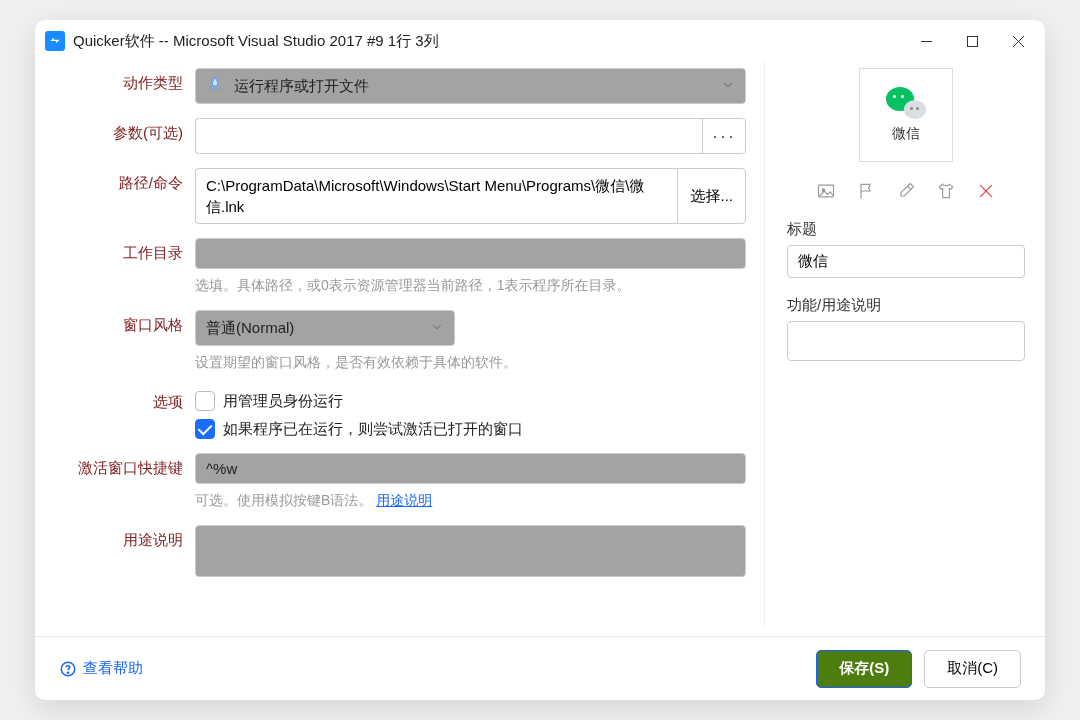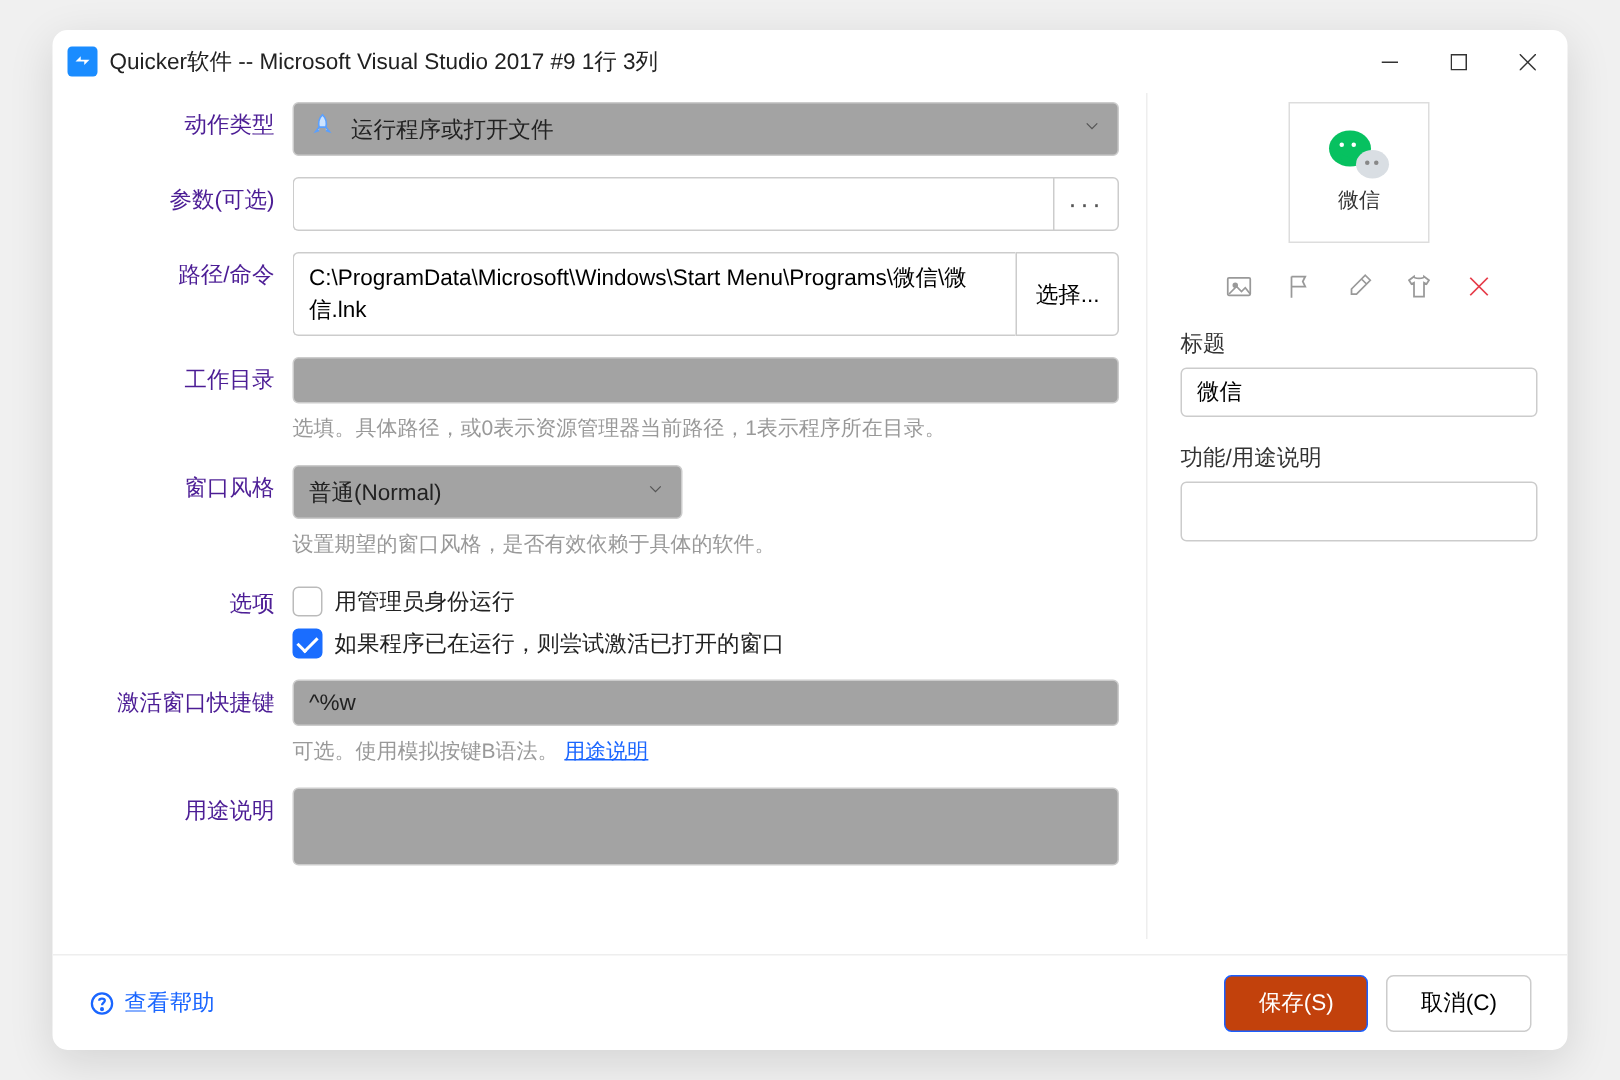--- a/index.html
+++ b/index.html
@@ -62,21 +62,21 @@
 .form-row {
   display: flex;
   margin-top: 14px;
 }
 .form-row:first-child { margin-top: 6px; }
 .flabel {
   width: 140px;
   text-align: right;
   padding-right: 12px;
   padding-top: 6px;
-  color: #4c1d95;
+  color: #7f1d1d;
   font-size: 15px;
 }
 .fcontrol { flex: 1; }
 
 .input, .select, .textarea {
   width: 100%;
   border: 1px solid #ccc;
   border-radius: 4px;
   padding: 6px 10px;
   font-size: 15px;
@@ -261,23 +261,24 @@
   height: 38px;
   padding: 0 22px;
   border-radius: 5px;
   font-size: 15px;
   cursor: pointer;
   border: 1px solid #ccc;
   background: #fff;
   margin-left: 12px;
 }
 .btn.primary {
-  background: #c2410c;
+  background: #4d7c0f;
   border-color: #1a5fff;
   color: #fff;
+  font-weight: bold;
 }
 
 .rocket-icon svg { width: 18px; height: 18px; }
 </style>
 </head>
 <body>
 
 <div class="window">
 
   <div class="titlebar">

